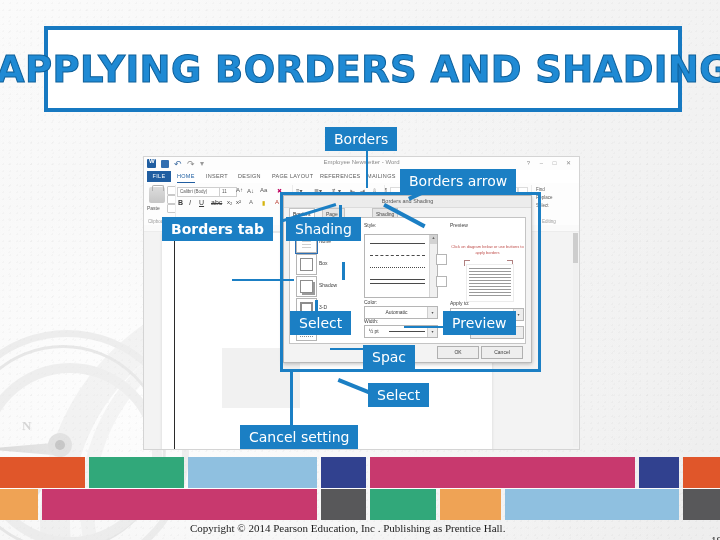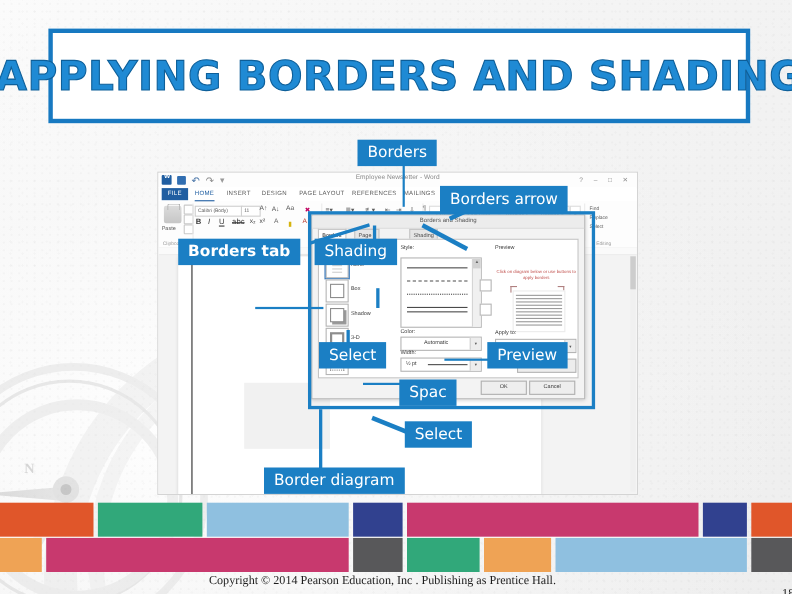--- a/index.html
+++ b/index.html
@@ -446,21 +446,21 @@
   <div class="lead" style="left:290px;top:372px;width:3px;height:58px;"></div>
 
   <div class="callout" style="left:325px;top:127px;">Borders</div>
   <div class="callout" style="left:400px;top:169px;">Borders arrow</div>
   <div class="callout" style="left:162px;top:217px;font-weight:bold;">Borders tab</div>
   <div class="callout" style="left:286px;top:217px;">Shading</div>
   <div class="callout" style="left:290px;top:311px;">Select</div>
   <div class="callout" style="left:443px;top:311px;">Preview</div>
   <div class="callout" style="left:363px;top:345px;">Spac</div>
   <div class="callout" style="left:368px;top:383px;">Select</div>
-  <div class="callout" style="left:240px;top:425px;">Border diagram</div>
+  <div class="callout" style="left:240px;top:425px;">Cancel setting</div>
 
   <div id="bars">
     <div id="bars-row1">
         <div class="bar" style="left: 0px; top: 0px; width: 85px; background: rgb(224, 86, 42);"></div>
         <div class="bar" style="left: 89px; top: 0px; width: 95px; background: rgb(49, 168, 122);"></div>
         <div class="bar" style="left: 188px; top: 0px; width: 129px; background: rgb(143, 192, 224);"></div>
         <div class="bar" style="left: 321px; top: 0px; width: 45px; background: rgb(49, 65, 143);"></div>
         <div class="bar" style="left: 370px; top: 0px; width: 265px; background: rgb(200, 57, 110);"></div>
         <div class="bar" style="left: 639px; top: 0px; width: 40px; background: rgb(49, 65, 143);"></div>
         <div class="bar" style="left: 683px; top: 0px; width: 37px; background: rgb(224, 86, 42);"></div>

